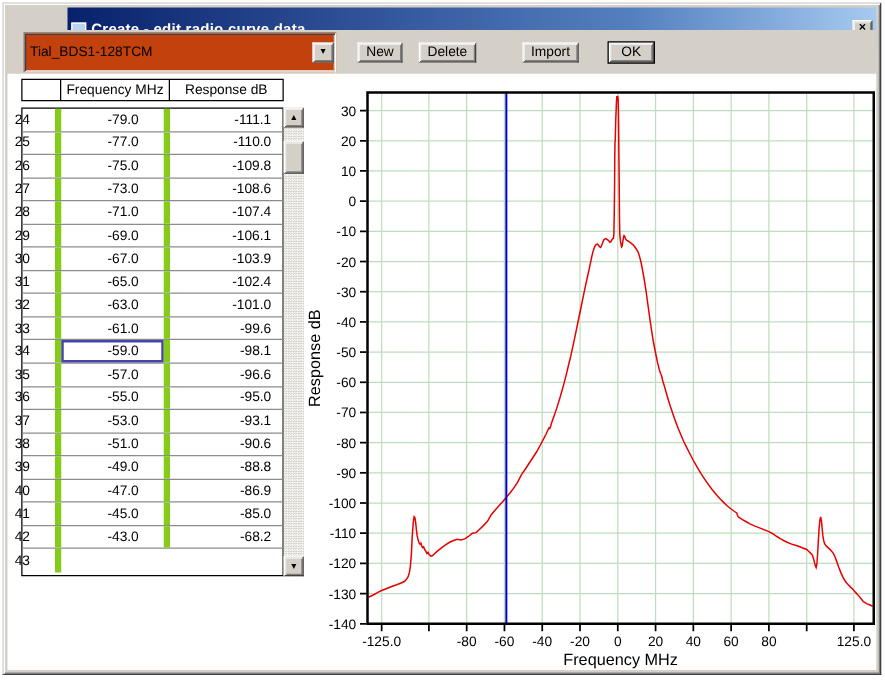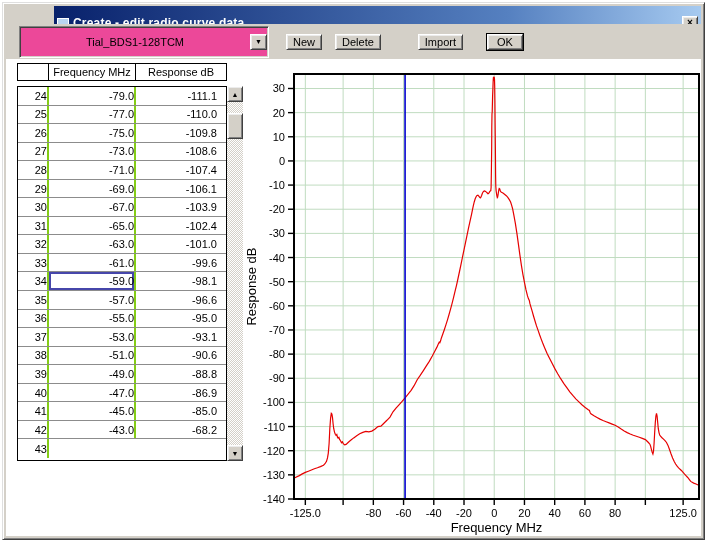--- a/index.html
+++ b/index.html
@@ -20,24 +20,24 @@
     width:16px; height:14px; background:#d4d0c8; border:1px solid; border-color:#fff #404040 #404040 #fff;
     box-shadow: inset 1px 1px 0 #ececec, inset -1px -1px 0 #808080;
     font-size:10px; font-weight:bold; color:#000; display:flex; align-items:center; justify-content:center;
     line-height:1; cursor:default;
   }
   .toolbar{
     position:absolute; left:3px; top:21px; right:3px; height:35px; background:#d4d0c8;
     display:flex; align-items:center;
   }
   .combo{
-    margin-left:13px; width:250px; height:32px; background:#ec4899;
+    margin-left:13px; width:250px; height:32px; background:#c2410c;
     border:1px solid; border-color:#808080 #fff #fff #808080;
     box-shadow: inset 1px 1px 0 #404040, inset -1px -1px 0 #d4d0c8;
-    display:flex; align-items:center;text-align:center;
+    display:flex; align-items:center;
   }
   .combo-text{ flex:1; font-size:11px; padding:0 4px; white-space:nowrap; overflow:hidden; }
   .combo-btn{
     width:17px; height:16px; margin-right:1px; background:#d4d0c8;
     border:1px solid; border-color:#fff #404040 #404040 #fff;
     box-shadow: inset 1px 1px 0 #ececec, inset -1px -1px 0 #808080;
     font-size:7px; display:flex; align-items:center; justify-content:center; color:#000; flex:none;
   }
   .btn{
     height:16px; background:#d4d0c8; border:1px solid; border-color:#fff #404040 #404040 #fff;
@@ -56,21 +56,21 @@
   .grid-header{ display:flex; height:18px; border:1px solid #000; background:#fff; width:210px; }
   .grid-header .hcell{ font-size:11px; display:flex; align-items:center; justify-content:center; border-right:1px solid #000; }
   .grid-header .hcell:last-child{ border-right:none; }
   .hcell.h-num{ width:31px; }
   .hcell.h-freq{ width:87px; }
   .hcell.h-resp{ width:90px; flex:1; }
   .grid-wrap{ display:flex; margin-top:5px; }
   .grid-body{ border:1px solid #000; background:#fff; width:210px; }
   .grow{ display:flex; height:18.55px; border-bottom:1px solid #8c8c8c; }
   .grow:last-child{ border-bottom:none; }
-  .gcell{ font-size:11px; display:flex; align-items:center; justify-content:flex-end; padding-right:0; border-right:2px solid #84cc16; }
+  .gcell{ font-size:11px; display:flex; align-items:center; justify-content:flex-end; padding-right:20px; border-right:5px solid #84cc16; }
   .gcell.num{ width:31px; color:#000; }
   .gcell.freq{ width:87px; }
   .gcell.resp{ width:90px; flex:1; border-right:none; padding-right:9px; }
   .gcell.selected{ box-shadow: inset 0 0 0 2px #4646aa; }
   
   .vscroll{ width:16px; height:375px; display:flex; flex-direction:column; margin-left:0px;
     background-color:#d4d0c8;
     background-image:conic-gradient(#fff 0 25%, #d4d0c8 0 50%, #fff 0 75%, #d4d0c8 0);
     background-size:2px 2px;
   }

